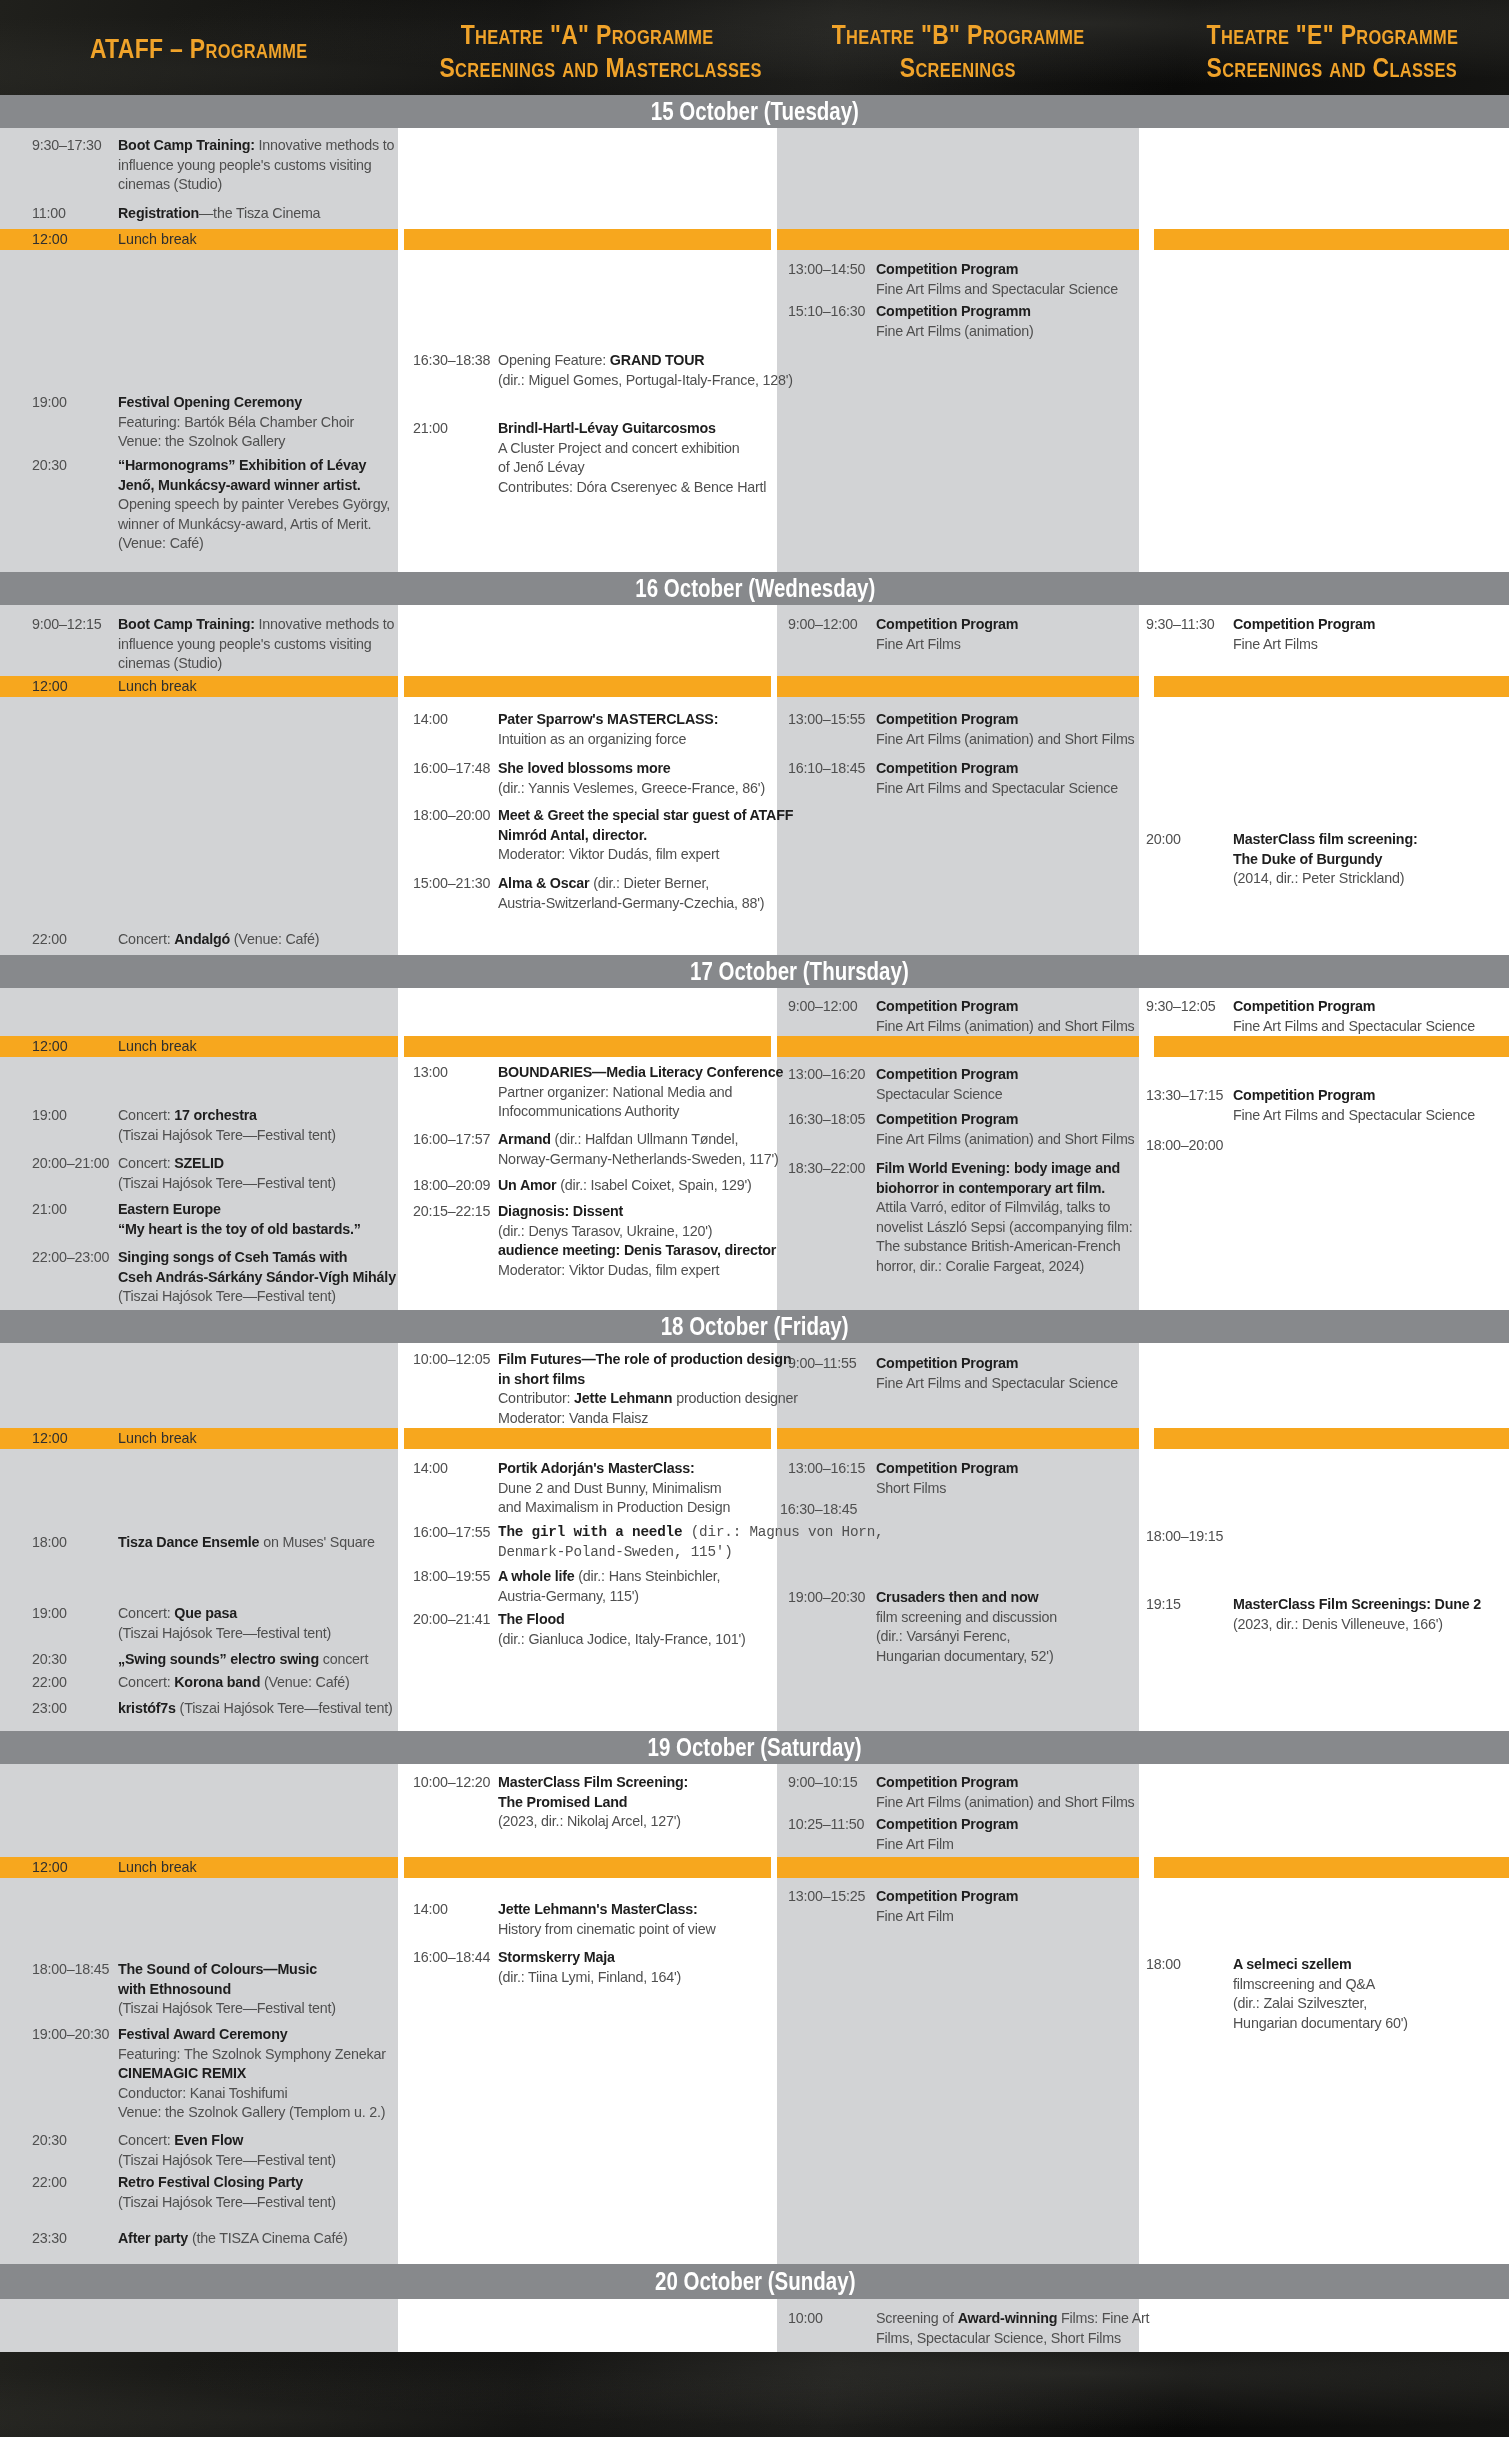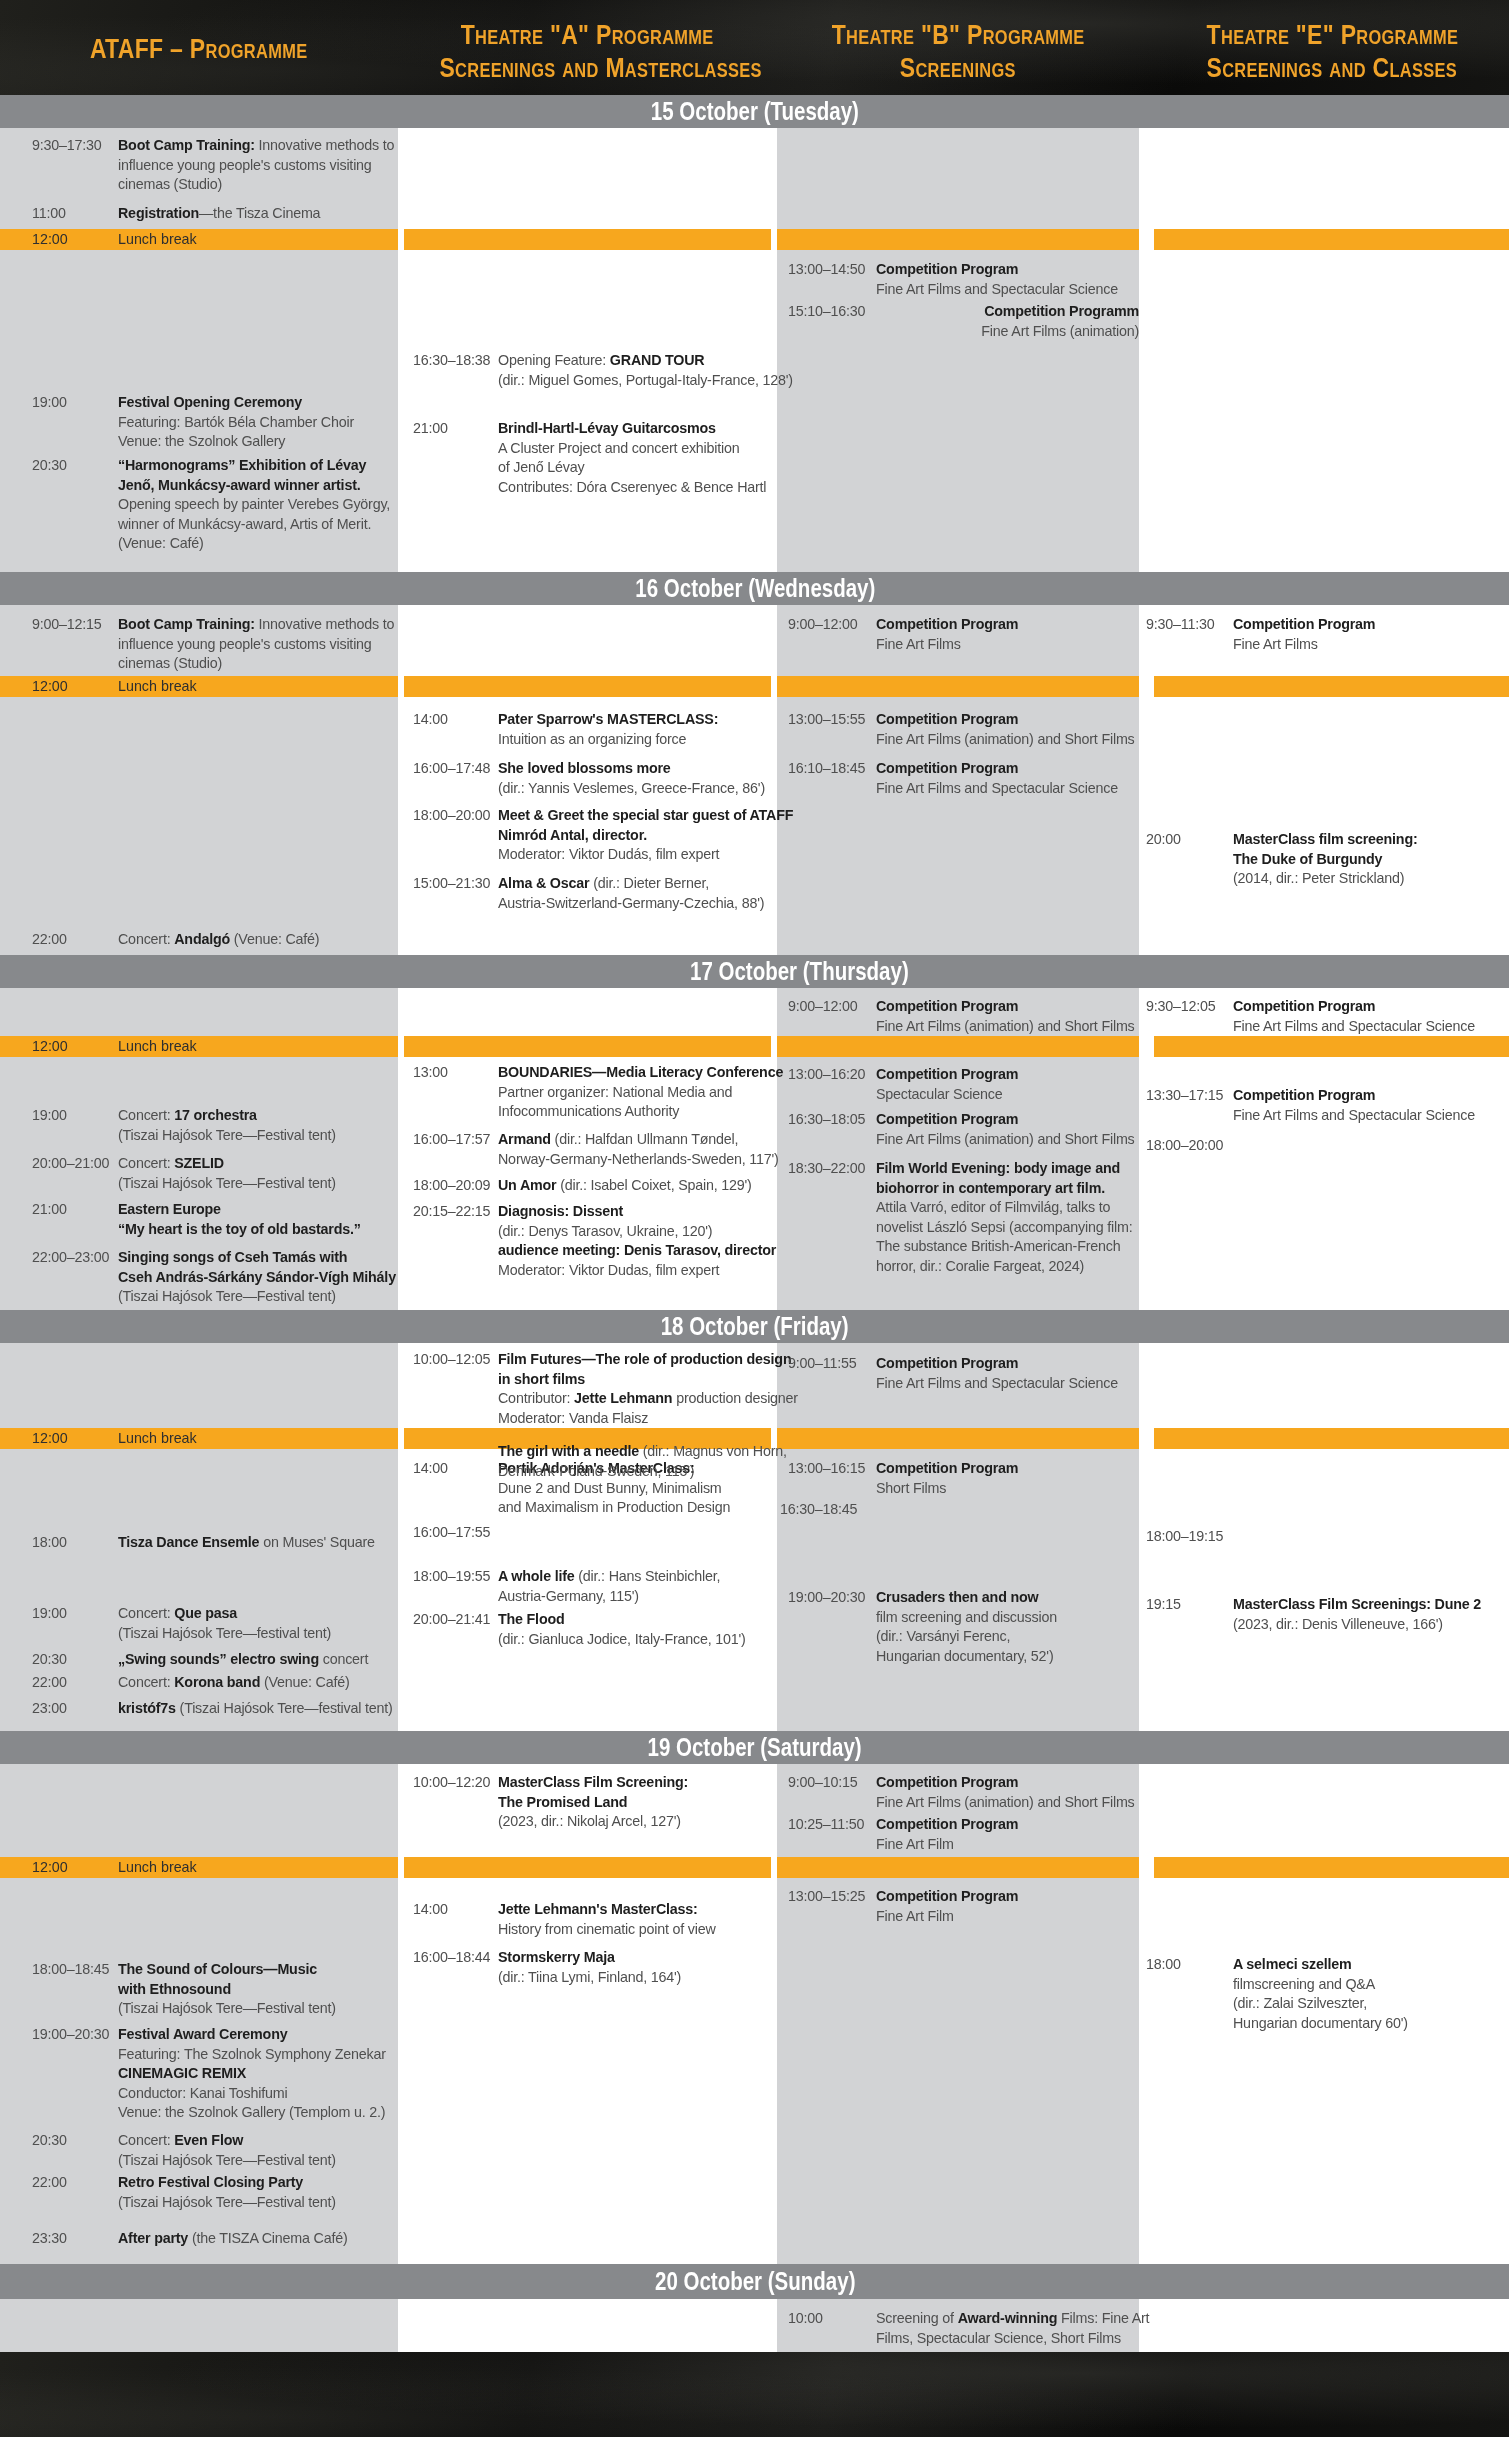--- a/index.html
+++ b/index.html
@@ -92,21 +92,21 @@
       <div class="evline"><span class="r">A Cluster Project and concert exhibition</span></div>
       <div class="evline"><span class="r">of Jenő Lévay</span></div>
       <div class="evline"><span class="r">Contributes: Dóra Cserenyec &amp; Bence Hartl</span></div>
     </div>
     <div class="evtime" style="left: 788px; top: 260px;">13:00–14:50</div>
     <div class="evtext" style="left: 876px; top: 260px; width: 263px;">
       <div class="evline"><span class="b">Competition Program</span></div>
       <div class="evline"><span class="r">Fine Art Films and Spectacular Science</span></div>
     </div>
     <div class="evtime" style="left: 788px; top: 302px;">15:10–16:30</div>
-    <div class="evtext" style="left: 876px; top: 302px; width: 263px; text-align: right;">
+    <div class="evtext" style="left: 876px; top: 302px; width: 263px;">
       <div class="evline"><span class="b">Competition Programm</span></div>
       <div class="evline"><span class="r">Fine Art Films (animation)</span></div>
     </div>
     <div class="colbg" style="left: 0px; width: 398px; top: 605px; height: 350px;"></div>
     <div class="colbg" style="left: 777px; width: 362px; top: 605px; height: 350px;"></div>
     <div class="dateband" style="top: 572px; height: 33px; line-height: 33px;"><span class="dlabel cond">16 October (Wednesday)</span></div>
     <div class="lunchseg" style="left: 0px; width: 398px; top: 676px;"></div>
     <div class="lunchseg" style="left: 404px; width: 367px; top: 676px;"></div>
     <div class="lunchseg" style="left: 777px; width: 362px; top: 676px;"></div>
     <div class="lunchseg" style="left: 1154px; width: 356px; top: 676px;"></div>
@@ -293,21 +293,21 @@
       <div class="evline"><span class="r">Contributor: </span><span class="b">Jette Lehmann</span><span class="r"> production designer</span></div>
       <div class="evline"><span class="r">Moderator: Vanda Flaisz</span></div>
     </div>
     <div class="evtime" style="left: 413px; top: 1459px;">14:00</div>
     <div class="evtext" style="left: 498px; top: 1459px; width: 273px;">
       <div class="evline"><span class="b">Portik Adorján's MasterClass:</span></div>
       <div class="evline"><span class="r">Dune 2 and Dust Bunny, Minimalism</span></div>
       <div class="evline"><span class="r">and Maximalism in Production Design</span></div>
     </div>
     <div class="evtime" style="left: 413px; top: 1523px;">16:00–17:55</div>
-    <div class="evtext" style="left: 498px; top: 1442px; width: 273px;">
+    <div class="evtext" style="left: 498px; top: 1523px; width: 273px; font-family: Liberation Mono, monospace;">
       <div class="evline"><span class="b">The girl with a needle</span><span class="r"> (dir.: Magnus von Horn,</span></div>
       <div class="evline"><span class="r">Denmark-Poland-Sweden, 115')</span></div>
     </div>
     <div class="evtime" style="left: 413px; top: 1567px;">18:00–19:55</div>
     <div class="evtext" style="left: 498px; top: 1567px; width: 273px;">
       <div class="evline"><span class="b">A whole life</span><span class="r"> (dir.: Hans Steinbichler,</span></div>
       <div class="evline"><span class="r">Austria-Germany, 115')</span></div>
     </div>
     <div class="evtime" style="left: 413px; top: 1610px;">20:00–21:41</div>
     <div class="evtext" style="left: 498px; top: 1610px; width: 273px;">

